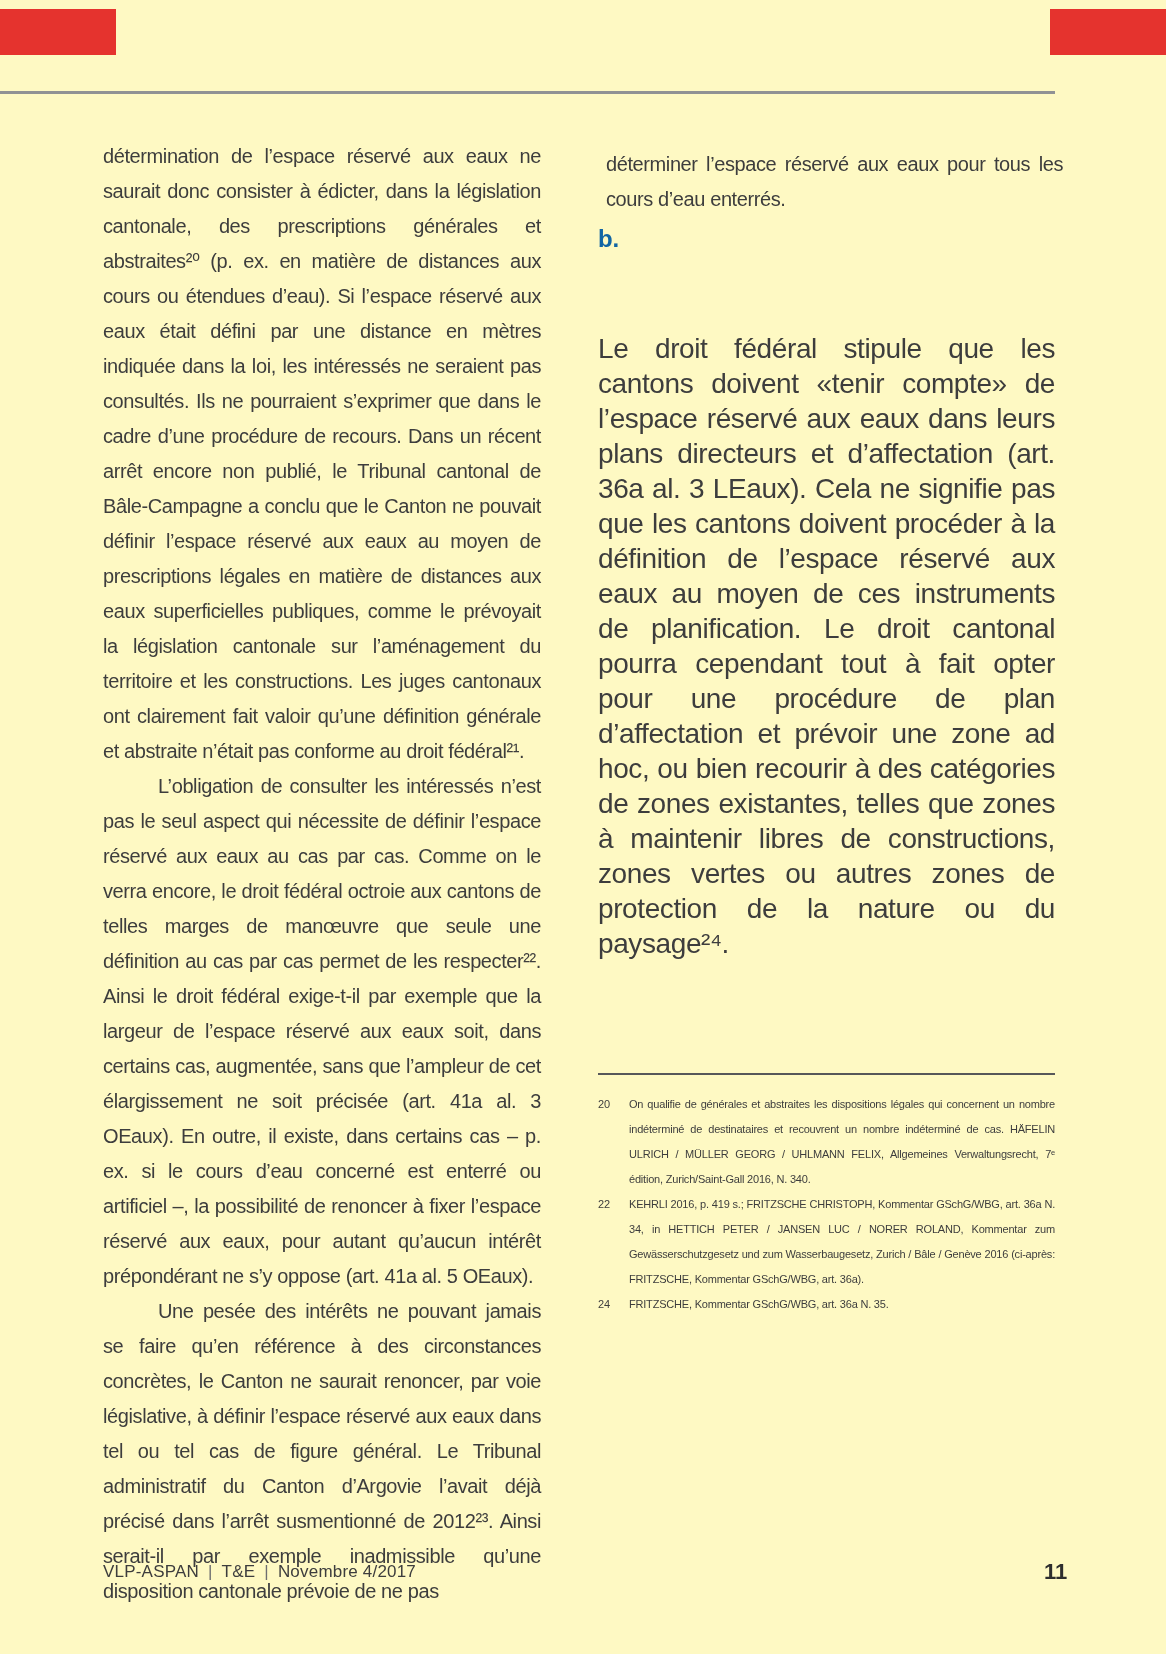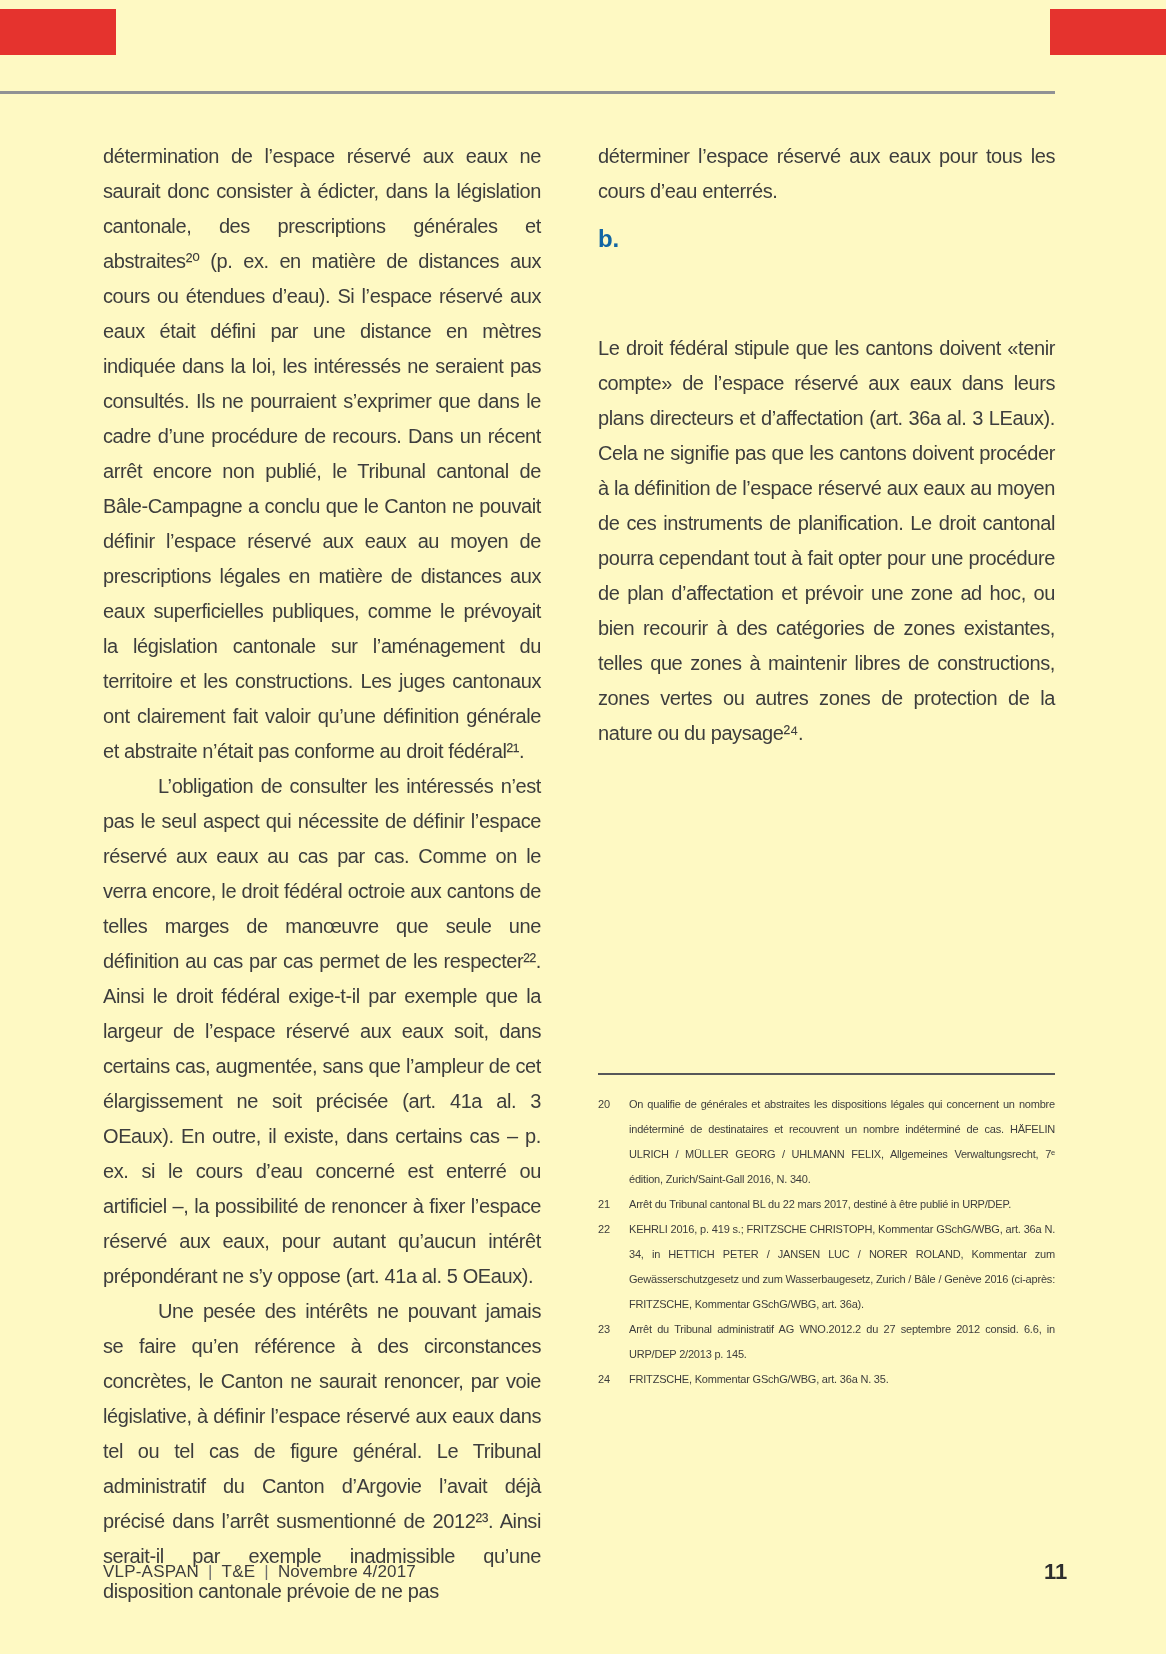--- a/index.html
+++ b/index.html
@@ -19,32 +19,32 @@
   .col-left{
     position:absolute;left:103px;top:139px;width:438px;
     font-size:20px;line-height:35px;letter-spacing:-0.4px;
     text-align:justify;
   }
   .col-left p{margin:0;}
   .col-left p.indent{text-indent:55px;}
   .lead{
     position:absolute;left:598px;top:139px;width:457px;
     font-size:20px;line-height:35px;letter-spacing:-0.4px;
-    text-align:justify;margin:0;
+    text-align:justify;margin:8px;
   }
   .section-heading{
     position:absolute;left:598px;top:220px;width:457px;
     display:flex;align-items:flex-start;
     font-size:24px;font-weight:bold;line-height:37px;letter-spacing:-0.2px;
   }
   .section-heading .h-num{width:67px;flex:0 0 67px;}
   .section-heading .h-title{flex:1;}
   .body-right{
     position:absolute;left:598px;top:331px;width:457px;
-    font-size:20px;line-height:35px;letter-spacing:-0.4px;
+    font-size:28px;line-height:35px;letter-spacing:-0.4px;
     text-align:justify;margin:0;
   }
   .fn-rule{position:absolute;left:598px;top:1073px;width:457px;height:2px;}
   .footnotes{
     position:absolute;left:598px;top:1092px;width:457px;
     font-size:11px;line-height:25px;letter-spacing:-0.2px;
     text-align:justify;
   }
   .fn{padding-left:31px;text-indent:-31px;margin:0;}
   .fn .fn-num{display:inline-block;width:31px;text-indent:0;}
@@ -79,23 +79,21 @@
   <div class="section-heading" style="color: rgb(17, 101, 164);">
     <span class="h-num">b.</span>
   </div>
 
   <p class="body-right">Le droit fédéral stipule que les cantons doivent «tenir compte» de l’espace réservé aux eaux dans leurs plans directeurs et d’affectation (art. 36a al. 3 LEaux). Cela ne signifie pas que les cantons doivent procéder à la définition de l’espace réservé aux eaux au moyen de ces instruments de planification. Le droit cantonal pourra cependant tout à fait opter pour une procédure de plan d’affectation et prévoir une zone ad hoc, ou bien recourir à des catégories de zones existantes, telles que zones à maintenir libres de constructions, zones vertes ou autres zones de protection de la nature ou du paysage²⁴.</p>
 
   <div class="fn-rule" style="background: rgb(87, 88, 90);"></div>
 
   <div class="footnotes">
     <p class="fn"><span class="fn-num">20</span><span>On qualifie de générales et abstraites les dispositions légales qui concernent un nombre indéterminé de destinataires et recouvrent un nombre indéterminé de cas. HÄFELIN ULRICH / MÜLLER GEORG / UHLMANN FELIX, Allgemeines Verwaltungsrecht, 7ᵉ édition, Zurich/Saint-Gall 2016, N. 340.</span></p>
-    <p class="fn"><span class="fn-num">21</span><span>Arrêt du Tribunal cantonal BL du 22 mars 2017, destiné à être publié in URP/DEP.</span></p>
     <p class="fn"><span class="fn-num">22</span><span>KEHRLI 2016, p. 419 s.; FRITZSCHE CHRISTOPH, Kommentar GSchG/WBG, art. 36a N. 34, in HETTICH PETER / JANSEN LUC / NORER ROLAND, Kommentar zum Gewässerschutzgesetz und zum Wasserbaugesetz, Zurich / Bâle / Genève 2016 (ci-après: FRITZSCHE, Kommentar GSchG/WBG, art. 36a).</span></p>
-    <p class="fn"><span class="fn-num">23</span><span>Arrêt du Tribunal administratif AG WNO.2012.2 du 27 septembre 2012 consid. 6.6, in URP/DEP 2/2013 p. 145.</span></p>
     <p class="fn"><span class="fn-num">24</span><span>FRITZSCHE, Kommentar GSchG/WBG, art. 36a N. 35.</span></p>
   </div>
 
   <div class="footer-line">
     <span>VLP-ASPAN</span>
     <span class="sep">|</span>
     <span>T&amp;E</span>
     <span class="sep">|</span>
     <span>Novembre 4/2017</span>
   </div>

